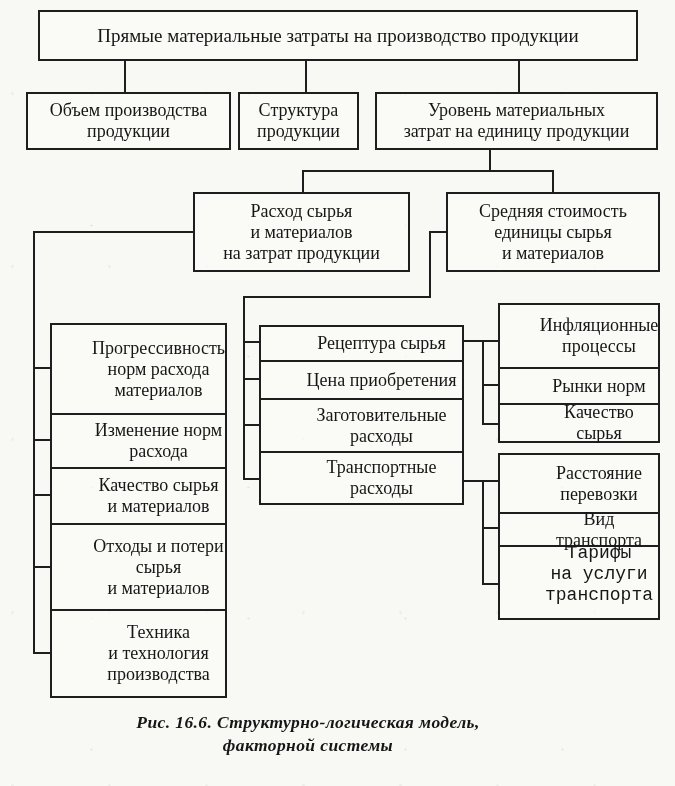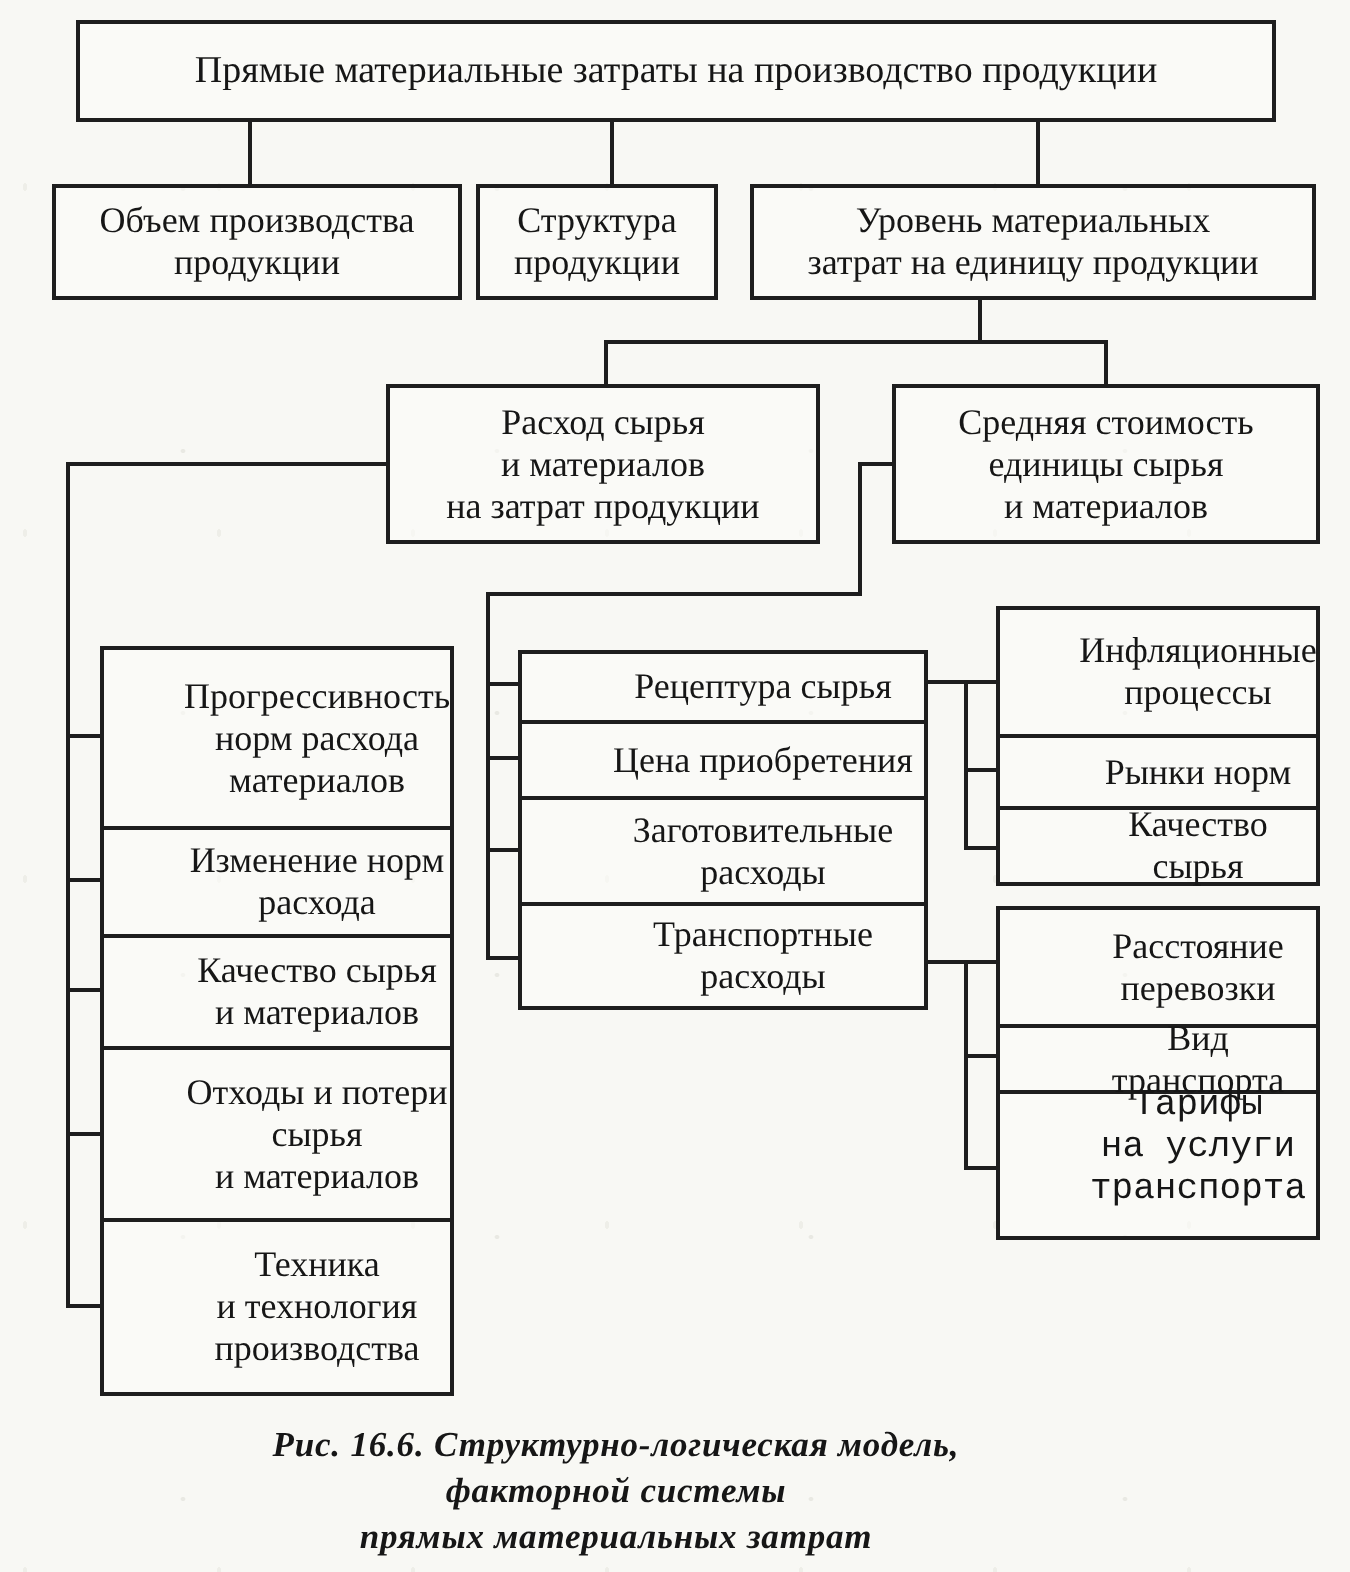--- a/index.html
+++ b/index.html
@@ -169,16 +169,15 @@
   <i class="ln" style="left:482px;top:423px;width:16px;height:2px"></i>
 
   <i class="ln" style="left:464px;top:480px;width:34px;height:2px"></i>
   <i class="ln" style="left:482px;top:480px;width:2px;height:105px"></i>
   <i class="ln" style="left:484px;top:527px;width:14px;height:2px"></i>
   <i class="ln" style="left:482px;top:583px;width:16px;height:2px"></i>
 
   <div class="caption">
     <div>Рис. 16.6. Структурно-логическая модель,</div>
     <div>факторной системы</div>
-    <div>прямых материальных затрат</div>
   </div>
 
 </div>
 
 </body></html>

